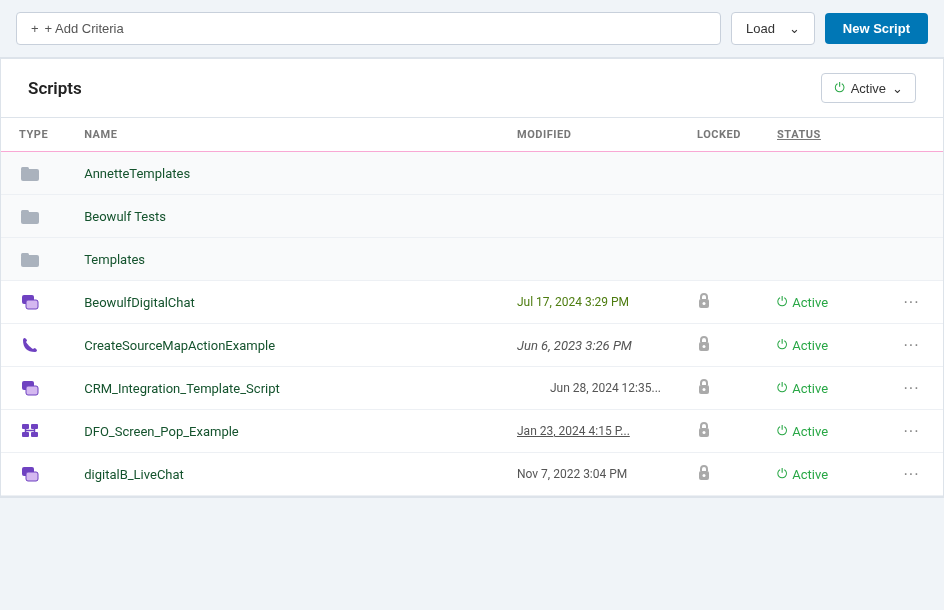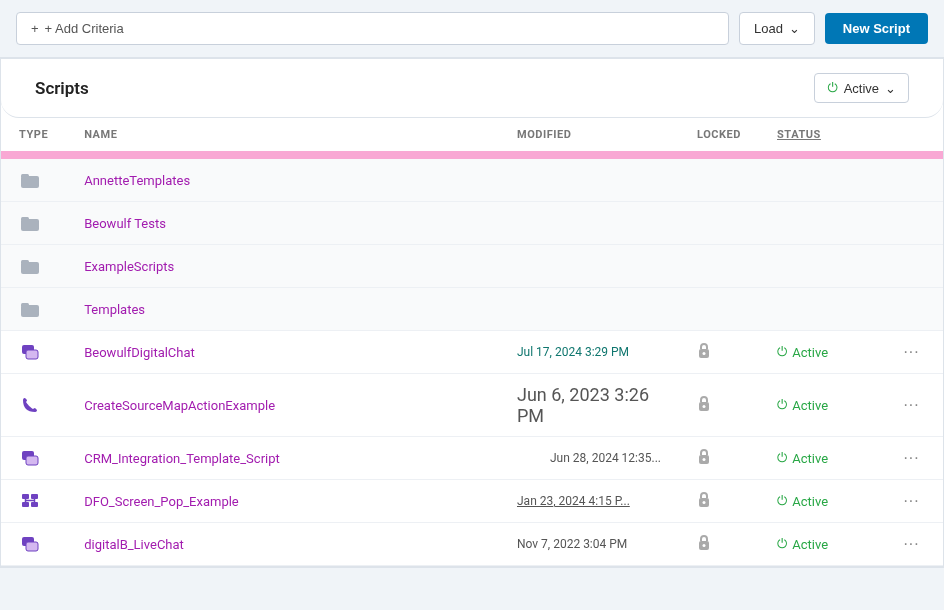--- a/index.html
+++ b/index.html
@@ -31,21 +31,21 @@
       border: 1px solid #c8d0db;
       border-radius: 4px;
       cursor: pointer;
       color: #555;
       font-size: 13px;
     }
 
     .load-btn {
       display: flex;
       align-items: flex-end;
-      gap: 6px;
+      gap: 14px;
       padding: 8px 14px;
       background: #fff;
       border: 1px solid #c8d0db;
       border-radius: 4px;
       cursor: pointer;
       color: #333;
       font-size: 13px;
       white-space: nowrap;
     }
 
@@ -64,23 +64,22 @@
     
     .scripts-panel {
       background: #fff;
       margin: 0;
       border: 1px solid #dde3ea;
     }
     .scripts-header {
       display: flex;
       align-items: center;
       justify-content: space-between;
-      padding: 14px 34px;
+      padding: 14px 27px;
       border-bottom: 1px solid #dde3ea;
-      border-radius: 18px;
     }
     .scripts-title {
       font-size: 17px;
       font-weight: 600;
       color: #222;
     }
     .active-filter-btn {
       display: flex;
       align-items: center;
       gap: 6px;
@@ -96,21 +95,21 @@
       color: #28a745;
       font-size: 13px;
     }
 
     
     .scripts-table {
       width: 100%;
       border-collapse: collapse;
     }
     .scripts-table thead tr {
-      border-bottom: 8px solid #f9a8d4;
+      border-bottom: 1px solid #f9a8d4;
     }
     .scripts-table th {
       padding: 10px 18px;
       text-align: left;
       font-size: 11px;
       font-weight: 700;
       color: #777;
       letter-spacing: 0.05em;
       text-transform: uppercase;
       background: #fff;
@@ -129,21 +128,21 @@
       vertical-align: middle;
     }
 
     .scripts-table tr.selected { background: #e8f0fe; }
 
     
     .folder-row td { background: #f9fafb; }
 
     
     .name-link {
-      color: #a21caf;
+      color: #14532d;
       text-decoration: none;
       cursor: pointer;
     }
 
     
     .type-icon {
       display: inline-flex;
       align-items: center;
       justify-content: center;
       width: 22px;
@@ -261,68 +260,55 @@
             <td></td>
             <td></td>
           </tr>
           <tr class="folder-row">
             <td><span class="type-icon">
                 <svg width="18" height="16" viewBox="0 0 18 16" fill="none" xmlns="http://www.w3.org/2000/svg">
         <rect x="0" y="4" width="18" height="12" rx="2" fill="#aab2bd"></rect>
         <rect x="0" y="2" width="8" height="4" rx="1.5" fill="#aab2bd"></rect>
       </svg>
               </span></td>
-            <td><a class="name-link" href="#">ExampleScripts</a></td>
-            <td style="color: rgb(85, 85, 85); font-size: 12px;"></td>
-            <td></td>
-            <td></td>
-            <td></td>
-          </tr>
-          <tr class="folder-row">
-            <td><span class="type-icon">
-                <svg width="18" height="16" viewBox="0 0 18 16" fill="none" xmlns="http://www.w3.org/2000/svg">
-        <rect x="0" y="4" width="18" height="12" rx="2" fill="#aab2bd"></rect>
-        <rect x="0" y="2" width="8" height="4" rx="1.5" fill="#aab2bd"></rect>
-      </svg>
-              </span></td>
             <td><a class="name-link" href="#">Templates</a></td>
             <td style="color: rgb(85, 85, 85); font-size: 12px;"></td>
             <td></td>
             <td></td>
             <td></td>
           </tr>
           <tr>
             <td><span class="type-icon">
                 <svg width="18" height="16" viewBox="0 0 18 16" fill="none" xmlns="http://www.w3.org/2000/svg">
         <rect x="1" y="1" width="12" height="9" rx="2" fill="#6f42c1"></rect>
         <rect x="5" y="6" width="12" height="9" rx="2" fill="#9b6fc8" opacity="0.7"></rect>
         <rect x="5" y="6" width="12" height="9" rx="2" stroke="#6f42c1" stroke-width="1" fill="#d4b8f0"></rect>
       </svg>
               </span></td>
             <td><a class="name-link" href="#">BeowulfDigitalChat</a></td>
-            <td style="color: #0f766e; font-size: 12px;">Jul 17, 2024 3:29 PM</td>
+            <td style="color: #4d7c0f; font-size: 12px;">Jul 17, 2024 3:29 PM</td>
             <td><span class="lock-icon"><svg width="14" height="16" viewBox="0 0 14 16" fill="none" xmlns="http://www.w3.org/2000/svg">
         <rect x="2" y="7" width="10" height="9" rx="2" fill="#aaa"></rect>
         <path d="M4 7V5C4 3.34 5.34 2 7 2C8.66 2 10 3.34 10 5V7" stroke="#aaa" stroke-width="2" fill="none"></path>
         <circle cx="7" cy="11.5" r="1.5" fill="#fff"></circle>
       </svg></span></td>
             <td><span class="status-active">
                 <span class="status-power">⏻</span>
                 <span>Active</span>
               </span></td>
             <td><button class="ellipsis-btn">···</button></td>
           </tr>
           <tr>
             <td><span class="type-icon">
                 <svg width="16" height="16" viewBox="0 0 16 16" fill="none" xmlns="http://www.w3.org/2000/svg">
         <path d="M3 1C3 1 1 1 1 3C1 11 5 15 13 15C15 15 15 13 15 13L13 11C13 11 12 11 11 12C9 11 5 7 4 5C5 4 5 3 5 3L3 1Z" fill="#6f42c1"></path>
       </svg>
               </span></td>
             <td><a class="name-link" href="#">CreateSourceMapActionExample</a></td>
-            <td style="color: rgb(85, 85, 85); font-size: 18px;">Jun 6, 2023 3:26 PM</td>
+            <td style="color: rgb(85, 85, 85); font-size: 13px; font-style: italic;">Jun 6, 2023 3:26 PM</td>
             <td><span class="lock-icon"><svg width="14" height="16" viewBox="0 0 14 16" fill="none" xmlns="http://www.w3.org/2000/svg">
         <rect x="2" y="7" width="10" height="9" rx="2" fill="#aaa"></rect>
         <path d="M4 7V5C4 3.34 5.34 2 7 2C8.66 2 10 3.34 10 5V7" stroke="#aaa" stroke-width="2" fill="none"></path>
         <circle cx="7" cy="11.5" r="1.5" fill="#fff"></circle>
       </svg></span></td>
             <td><span class="status-active">
                 <span class="status-power">⏻</span>
                 <span>Active</span>
               </span></td>
             <td><button class="ellipsis-btn">···</button></td>

